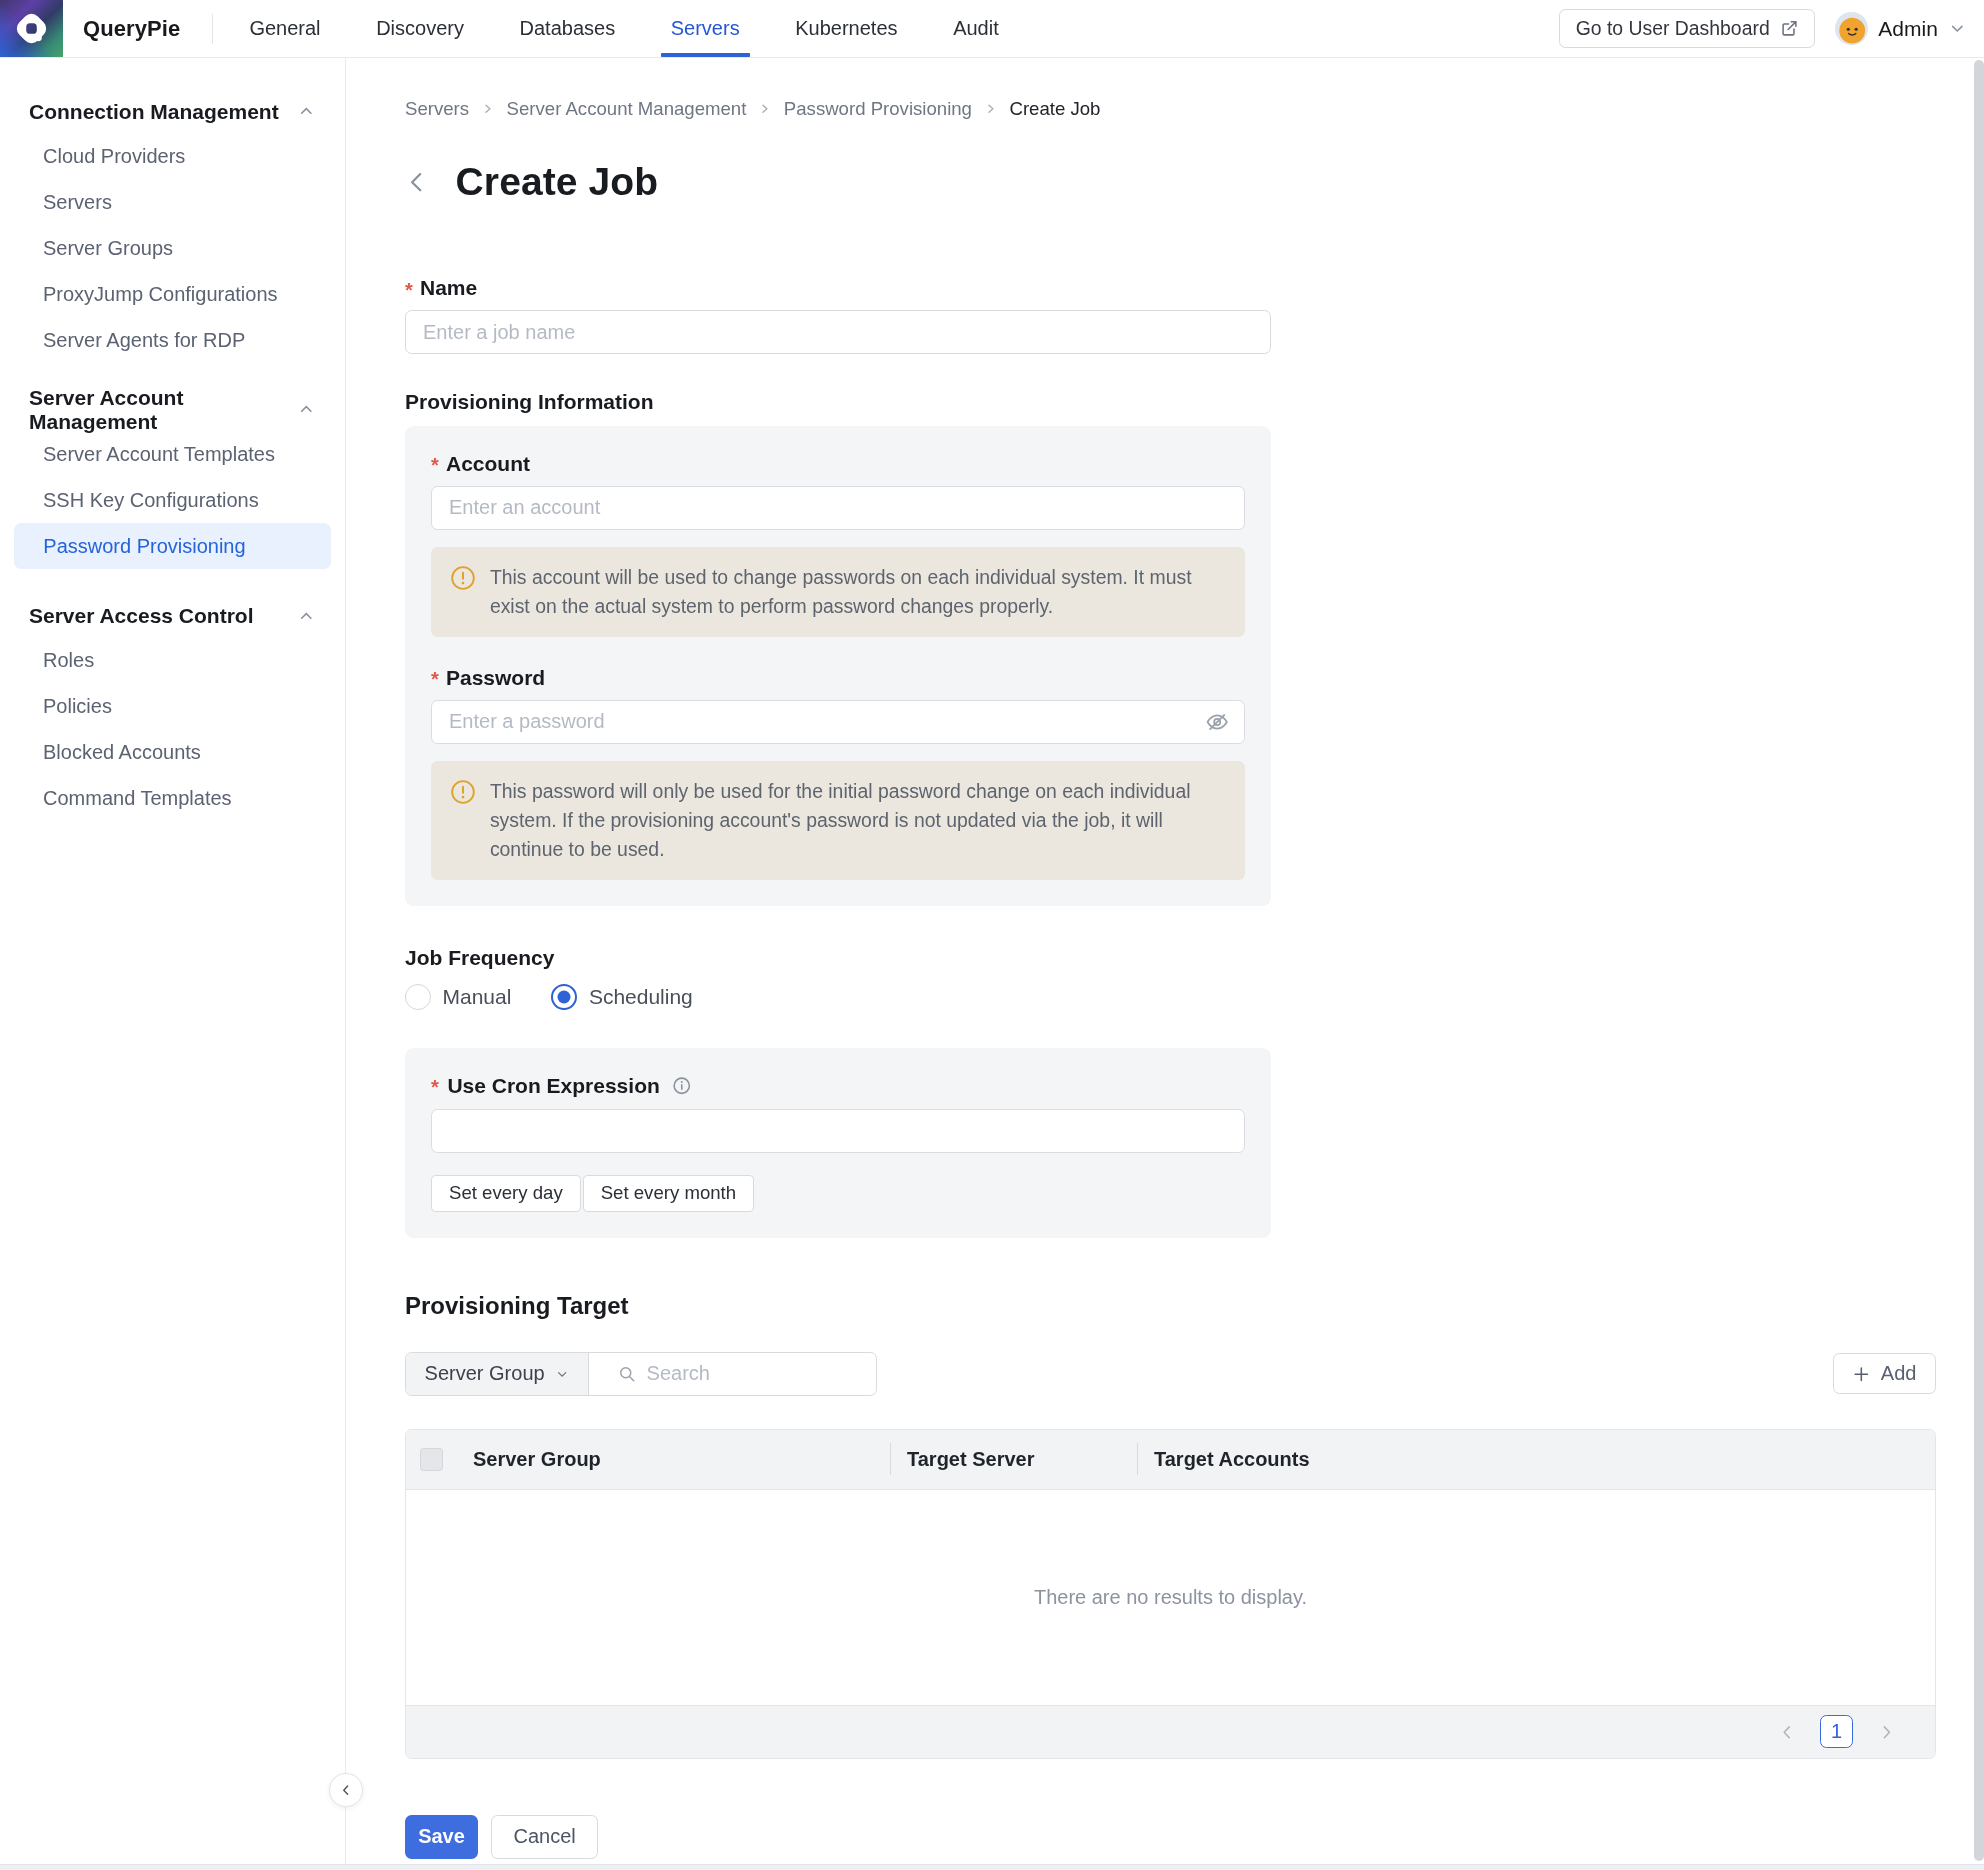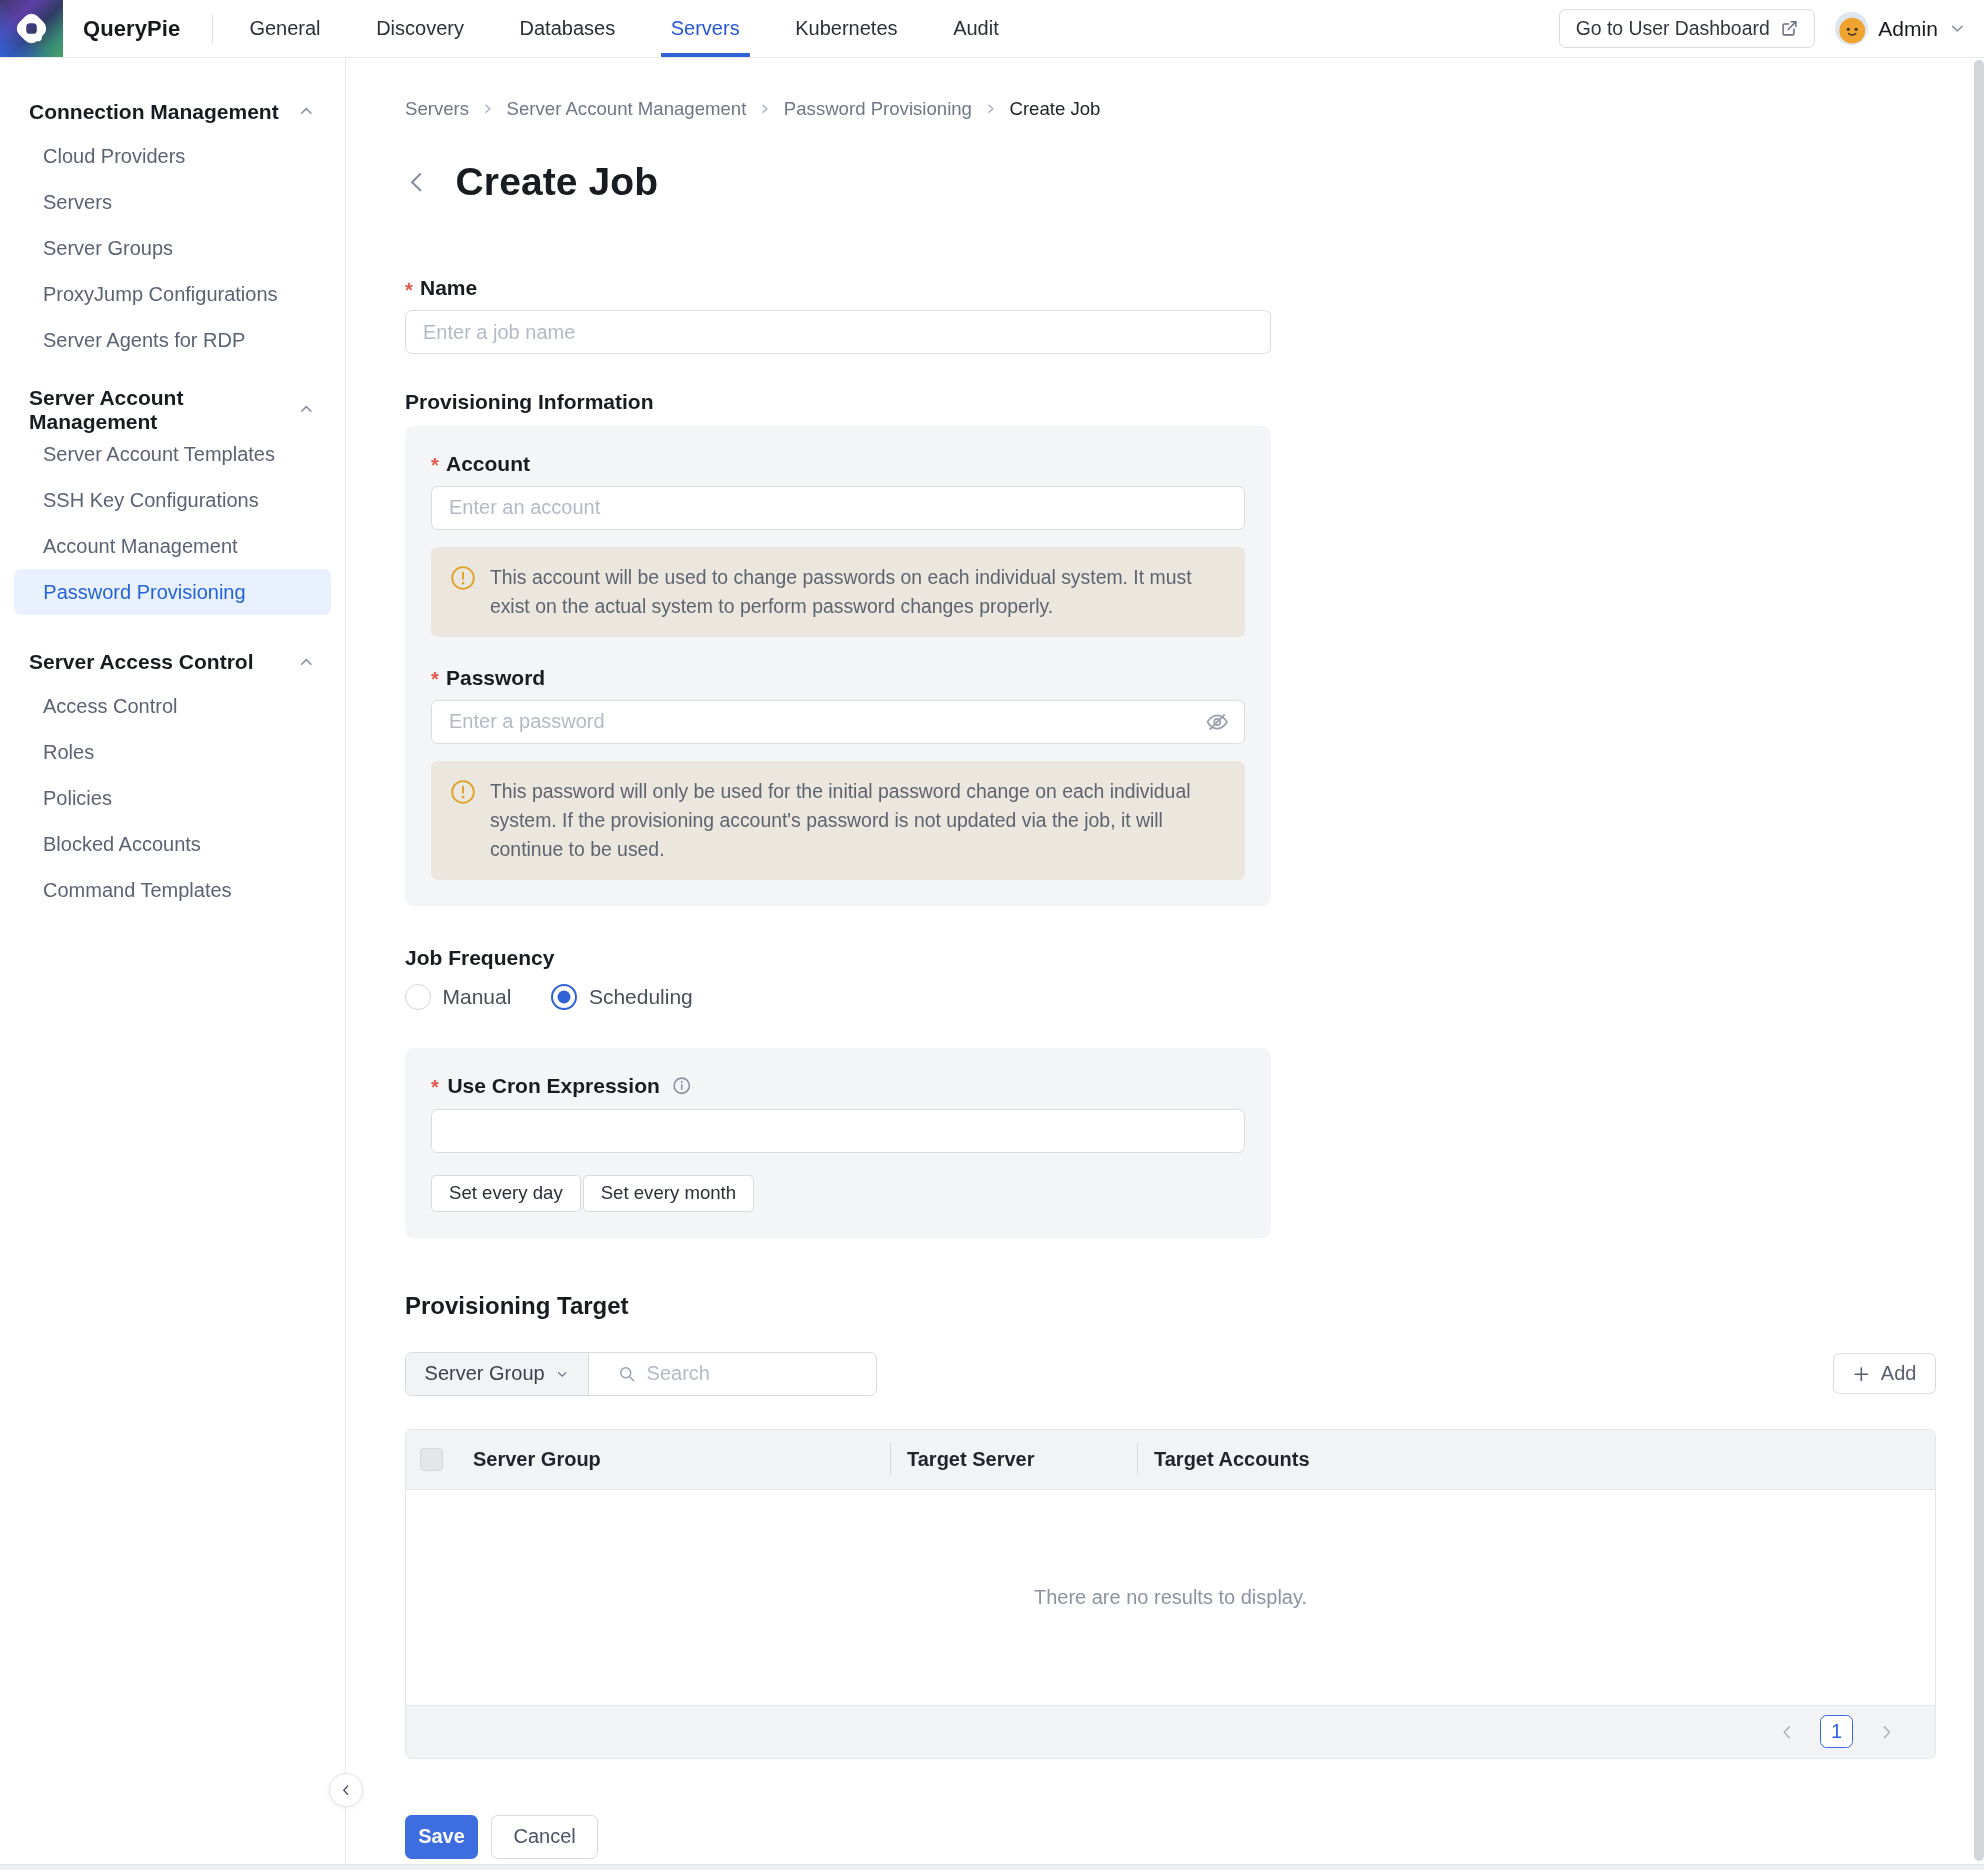--- a/index.html
+++ b/index.html
@@ -197,36 +197,34 @@
           <span class="side-header-title">Server Account Management</span>
           <span class="icon">
             <svg width="18.6" height="18.6" viewBox="0 0 24 24" fill="none" stroke="#8a919e" stroke-width="2" stroke-linecap="round">
                 <path d="M6 14.5 12 8.5 18 14.5"></path>
               </svg>
           </span>
         </div>
         <div class="side-items">
           <div class="side-item">Server Account Templates</div>
           <div class="side-item">SSH Key Configurations</div>
-          <div class="side-item">Account Management</div>
           <div class="side-item active">Password Provisioning</div>
         </div>
       </div>
 
       <div class="side-section">
         <div class="side-header">
           <span class="side-header-title">Server Access Control</span>
           <span class="icon">
             <svg width="18.6" height="18.6" viewBox="0 0 24 24" fill="none" stroke="#8a919e" stroke-width="2" stroke-linecap="round">
                 <path d="M6 14.5 12 8.5 18 14.5"></path>
               </svg>
           </span>
         </div>
         <div class="side-items">
-          <div class="side-item">Access Control</div>
           <div class="side-item">Roles</div>
           <div class="side-item">Policies</div>
           <div class="side-item">Blocked Accounts</div>
           <div class="side-item">Command Templates</div>
         </div>
       </div>
     </aside>
 
     <main class="main">
 

